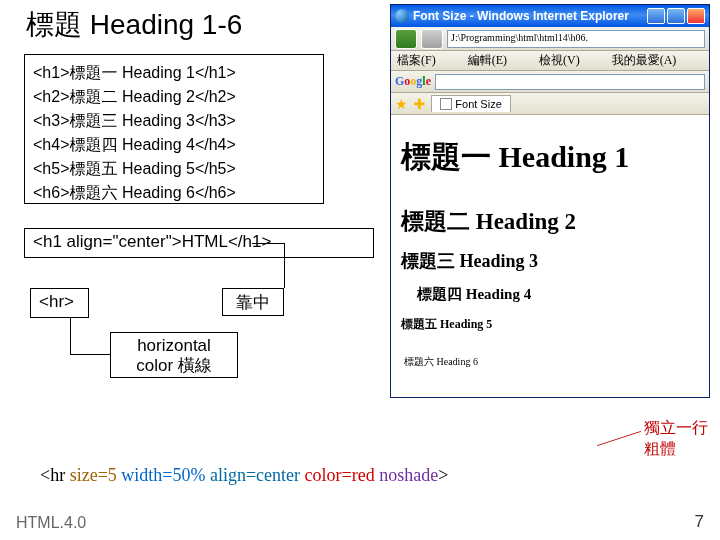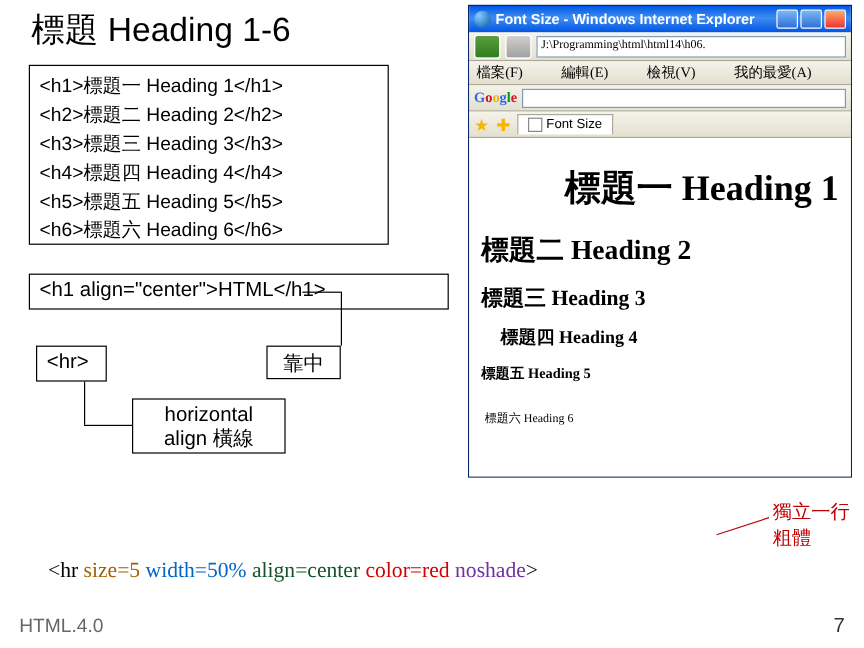--- a/index.html
+++ b/index.html
@@ -40,31 +40,31 @@
   .goog-logo { font-weight: bold; font-size: 12px; font-family: Catull, serif; }
   .goog-logo .b { color: #3369e8; } .goog-logo .r { color: #d50f25; } .goog-logo .y { color: #eeb211; } .goog-logo .g { color: #009925; }
   .goog-search { flex: 1; height: 16px; background: #fff; border: 1px solid #7f9db9; }
   
   .ie-tabbar { height: 22px; background: linear-gradient(#f5f3ea, #e3e0d0); border-bottom: 1px solid #aca899; display: flex; align-items: center; padding: 0 4px; }
   .star { color: #f7b500; font-size: 14px; margin-right: 6px; }
   .tab { background: #fff; border: 1px solid #aca899; border-bottom: none; padding: 2px 8px; font-size: 11px; display: flex; align-items: center; gap: 3px; }
   .pg-icon { width: 12px; height: 12px; background: #fff; border: 1px solid #888; position: relative; }
   
   .ie-content { background: #fff; height: 282px; padding: 8px 10px; overflow: hidden; font-family: "Times New Roman", "PMingLiU", serif; }
-  .ie-content .h1 { font-size: 30px; font-weight: bold; margin: 14px 0 15px; text-align: right; }
+  .ie-content .h1 { font-size: 30px; font-weight: bold; margin: 14px 0 28px; }
   .ie-content .h2 { font-size: 23px; font-weight: bold; margin: 12px 0; }
   .ie-content .h3 { font-size: 18px; font-weight: bold; margin: 10px 0; }
   .ie-content .h4 { font-size: 15px; font-weight: bold; margin: 12px 16px; }
   .ie-content .h5 { font-size: 12px; font-weight: bold; margin: 12px 0; }
   .ie-content .h6 { font-size: 10px; font-weight: normal; margin: 10px 3px; display: inline-block; }
   
   .hr-line { position: absolute; bottom: 54px; left: 40px; font-size: 18px; font-family: Verdana; }
   .hr-line .attr-size { color: #a16207; }
   .hr-line .attr-width { color: #0066cc; }
-  .hr-line .attr-align { color: #14532d; }
+  .hr-line .attr-align { color: #0369a1; }
   .hr-line .attr-color { color: #d40000; }
   .hr-line .attr-noshade { color: #7030a0; }
   
   .annot-line { position: absolute; border-top: 1.5px solid #c00000; }
   .al1 { top: 438px; left: 596px; width: 46px; transform: rotate(-18deg); }
   
   .footer-l { position: absolute; bottom: 8px; left: 16px; font-size: 16px; color: #666; font-family: Arial; }
   .footer-r { position: absolute; bottom: 8px; right: 16px; font-size: 17px; color: #333; }
 </style>
 </head>
@@ -79,21 +79,21 @@
   <div>&lt;h4&gt;標題四 Heading 4&lt;/h4&gt;</div>
   <div>&lt;h5&gt;標題五 Heading 5&lt;/h5&gt;</div>
   <div>&lt;h6&gt;標題六 Heading 6&lt;/h6&gt;</div>
 </div>
 
 <div class="code-box box2">&lt;h1 align="center"&gt;HTML&lt;/h1&gt;</div>
 <div class="code-box box3">&lt;hr&gt;</div>
 <div class="code-box box4">靠中</div>
 <div class="code-box box5">
   <span>horizontal</span><br>
-  <span>align 橫線</span>
+  <span>color 橫線</span>
 </div>
 
 <div class="connector conn-h1"></div>
 <div class="connector conn-h2"></div>
 <div class="connector conn-hr1"></div>
 <div class="connector conn-hr2"></div>
 
 <div class="ie-window">
   <div class="ie-titlebar">
     <span class="ie-icon"></span>

